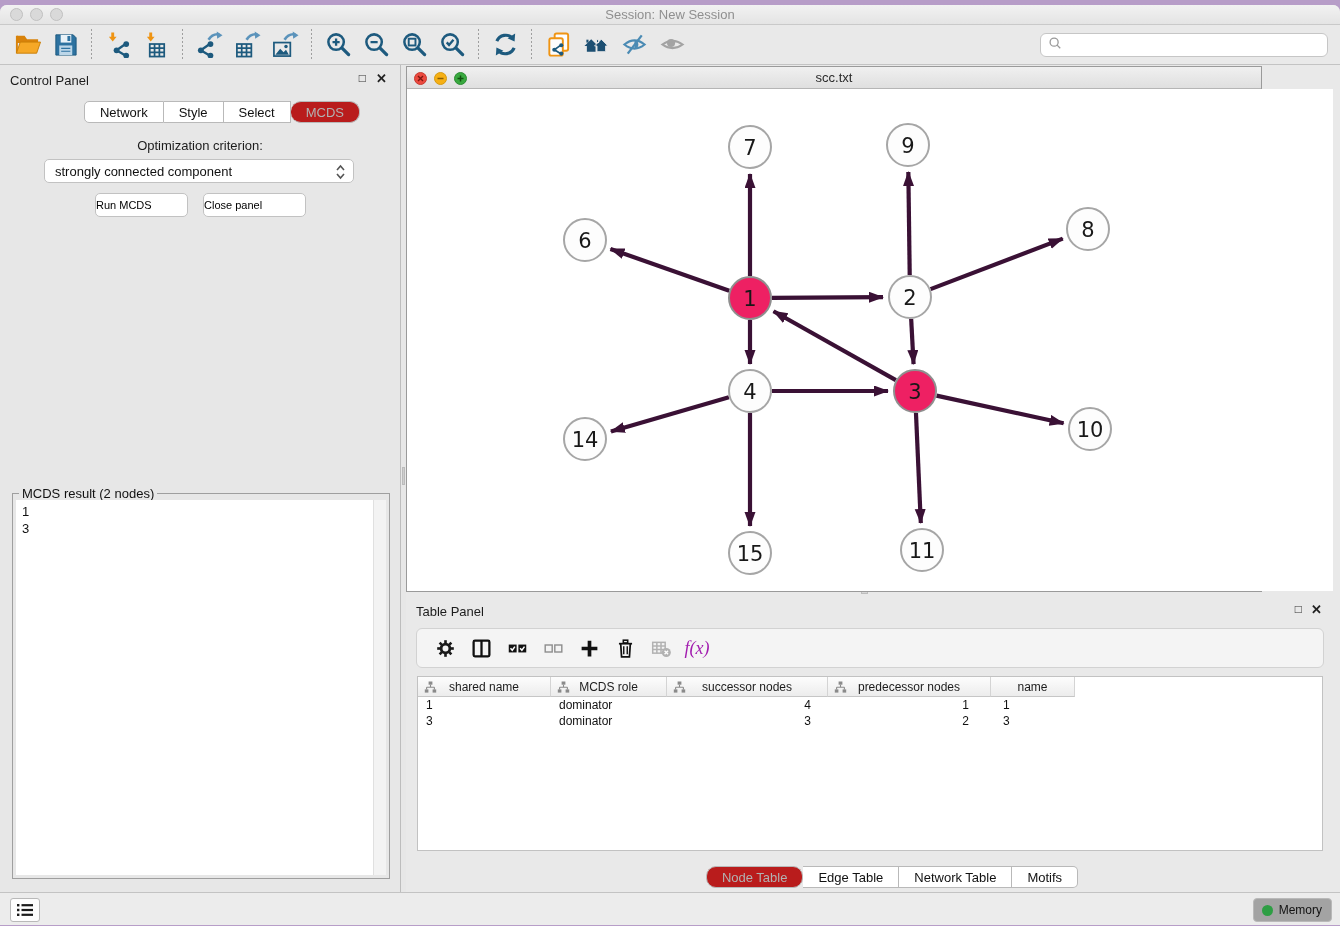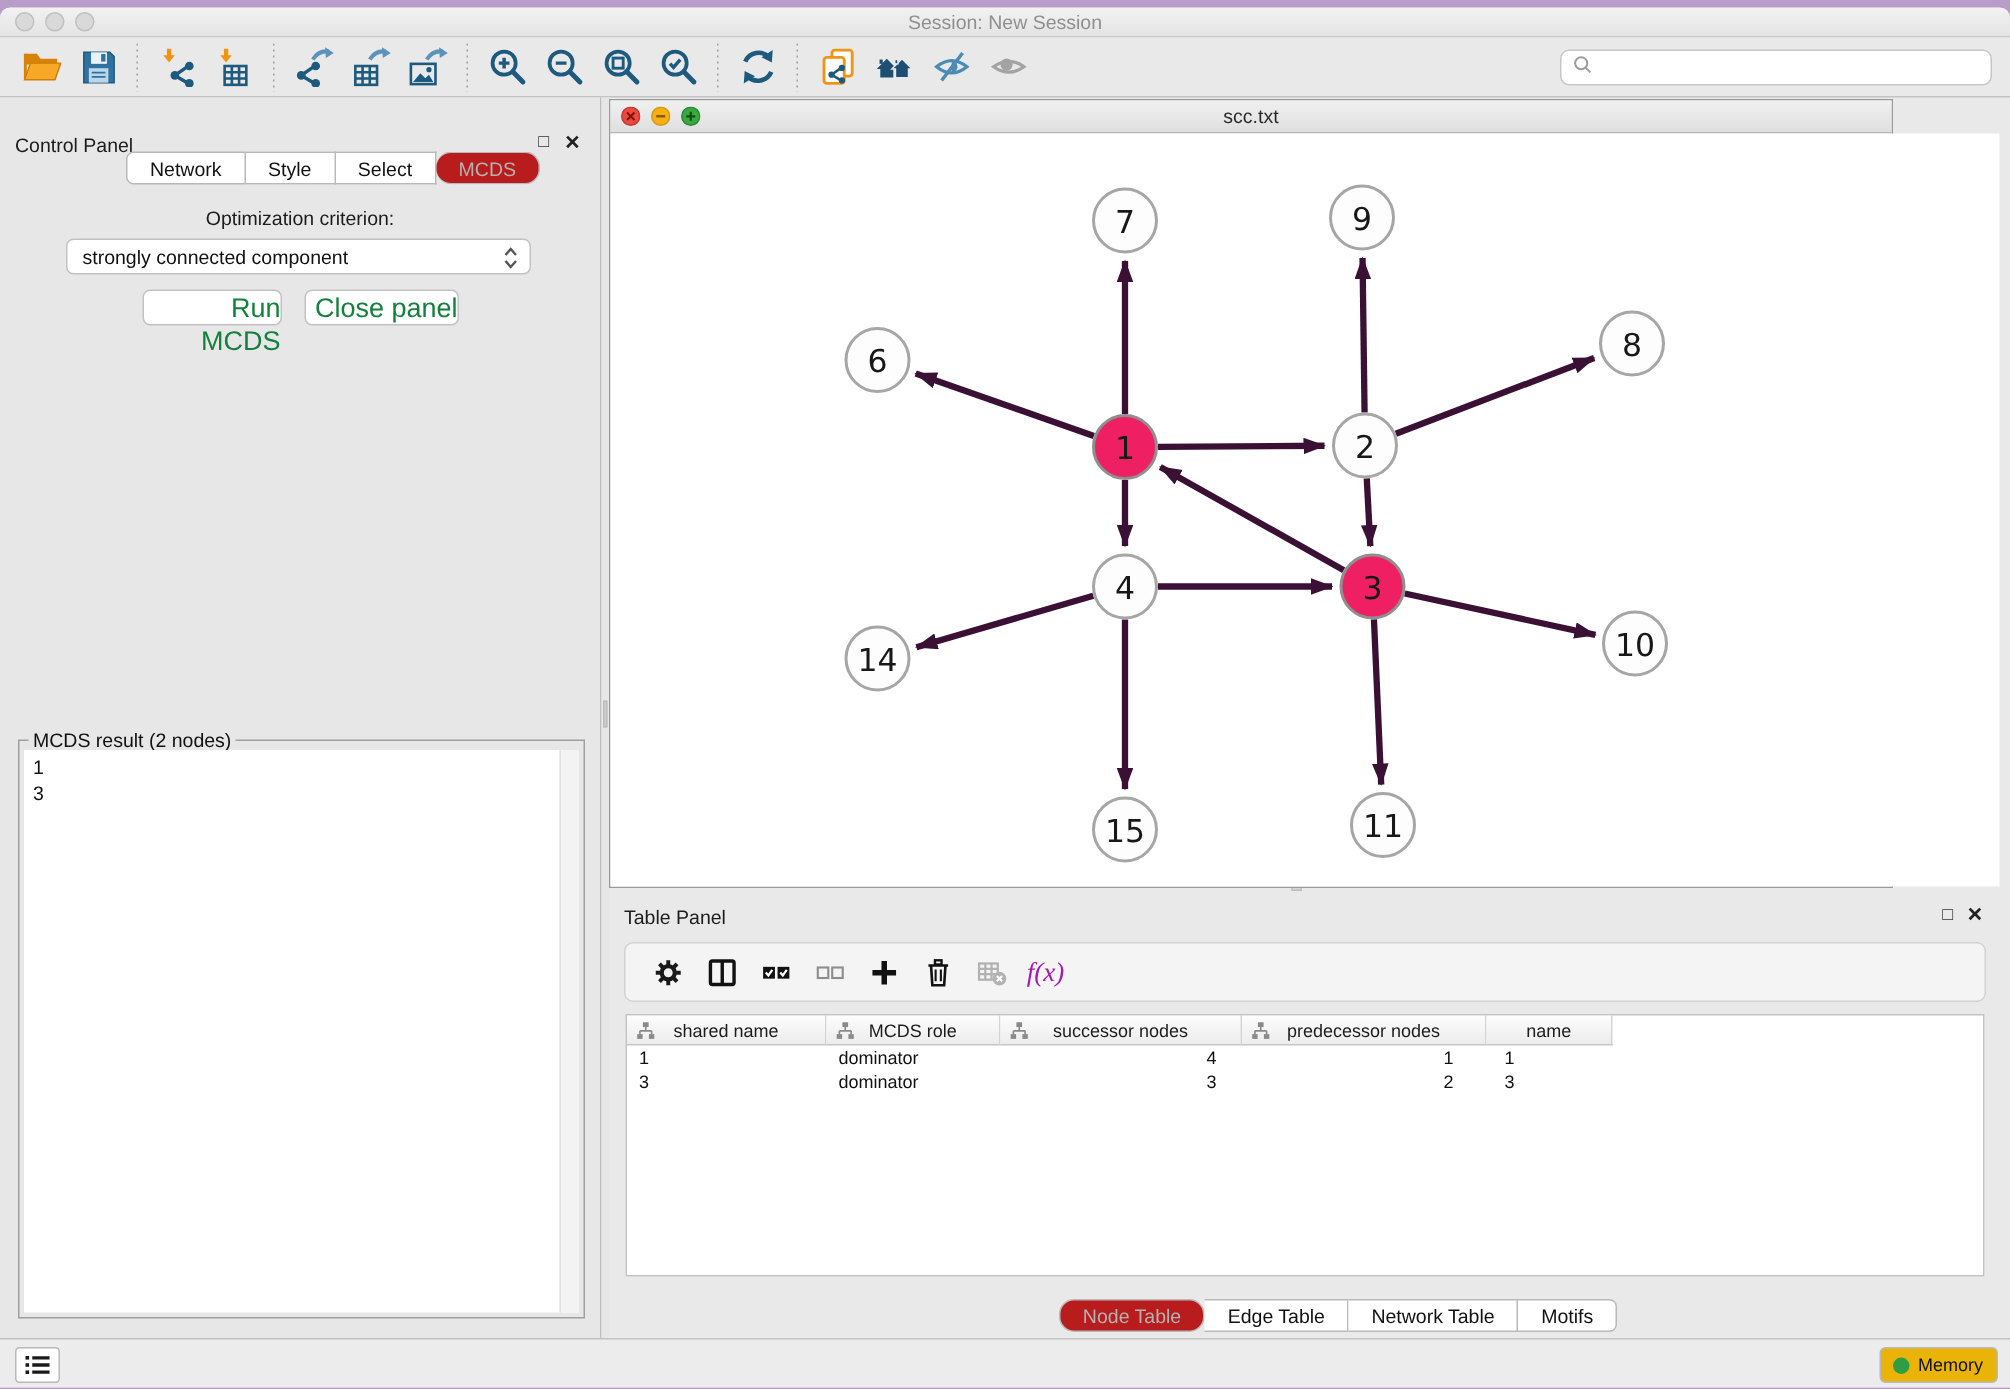--- a/index.html
+++ b/index.html
@@ -26,37 +26,37 @@
     background-image:linear-gradient(#9e9e9e 40%, rgba(0,0,0,0) 0%);
     background-size:1px 4px; background-repeat:repeat-y; }
   .searchbox { position:absolute; right:12px; top:8px; width:288px; height:24px;
     background:#fff; border:1px solid #c6c6c6; border-radius:6px;
     display:flex; align-items:center; padding-left:7px; }
   .searchbox svg { width:14px; height:14px; }
   .searchbox input { border:none; outline:none; flex:1; height:20px; font-size:12px; background:transparent; }
   
   .control-panel { position:absolute; left:0; top:60px; width:401px; height:827px;
     background:#e7e7e7; border-right:1px solid #bdbdbd; }
-  .cp-header { position:relative; height:28px;margin-top:16px; }
+  .cp-header { position:relative; height:28px; }
   .cp-title { position:absolute; left:10px; top:8px; font-size:13px; color:#1c1c1c; }
   .panel-float { position:absolute; top:7px; font-size:12px; color:#333; line-height:12px; }
   .panel-close { position:absolute; top:7px; font-size:13px; font-weight:bold; color:#222; line-height:13px; }
   .cp-tabs { position:absolute; left:0; right:0; top:36px; display:flex; justify-content:center; }
   .seg-tab { height:22px; padding:0 15px; font-size:13px; line-height:21px;
     background:#fff; color:#111; border:1px solid #b9b9b9; border-left:none; }
   .seg-tab:first-child { border-left:1px solid #b9b9b9; border-radius:5px 0 0 5px;margin-left:44px; }
   .seg-tab:last-child { border-radius:0 5px 5px 0; }
   .seg-tab.active { background:#b91c1c; color:#b2b2b2;border-radius:10px; }
   .opt-label { position:absolute; top:73px; left:0; right:0; text-align:center; font-size:13px; color:#1c1c1c; }
   .dropdown { position:absolute; left:44px; top:94px; width:310px; height:24px;
     background:#fff; border:1px solid #c2c2c2; border-radius:5px;
     display:flex; align-items:center; font-size:13px; color:#111; padding-left:10px; }
   .dd-chevrons { position:absolute; right:7px; top:3px; }
   .cp-btn { position:absolute; top:128px; height:24px; background:#fff; border:1px solid #c2c2c2;
-    border-radius:5px; font-size:18px; color:#15803d; text-align:right; line-height:22px; }
+    border-radius:5px; font-size:11px; color:#000000; text-align:left; line-height:22px; }
   .fieldset { position:absolute; left:12px; top:428px; width:378px; height:386px;
     border:1px solid #9f9f9f; }
   .fieldset-legend { position:absolute; left:6px; top:-8px; background:#e7e7e7;
     font-size:13px; color:#111; padding:0 3px; }
   .result-area { position:absolute; left:3px; top:6px; right:3px; bottom:3px; background:#fff;
     font-size:13px; color:#111; }
   .result-lines { padding:3px 6px; line-height:17px; }
   .result-scroll { position:absolute; right:0; top:0; bottom:0; width:13px;
     background:#f3f3f3; border-left:1px solid #e0e0e0; }
   
@@ -92,21 +92,21 @@
   .trow { display:flex; height:16px; font-size:12px; color:#111; }
   .td { line-height:16px; white-space:nowrap; overflow:hidden; }
   .tp-tabs { position:absolute; left:0; right:0; top:270px; display:flex; justify-content:center; }
   
   .statusbar { position:absolute; left:0; right:0; top:887px; height:33px;
     background:#ececec; border-top:1px solid #c3c3c3; }
   .list-btn { position:absolute; left:10px; top:5px; width:30px; height:24px;
     background:#fdfdfd; border:1px solid #b9b9b9; border-radius:3px;
     display:flex; align-items:center; justify-content:center; }
   .memory-btn { position:absolute; right:8px; top:5px; height:24px; padding:0 9px 0 8px;
-    background:#eab308; border:1px solid #b9b9b9; border-radius:4px;
+    background:#a3a3a3; border:1px solid #b9b9b9; border-radius:4px;
     display:flex; align-items:center; gap:6px; font-size:12px; color:#111; }
   .mem-dot { width:11px; height:11px; border-radius:50%; }
 </style>
 </head>
 <body>
 
 <div class="app">
 
   <div class="titlebar">
     <div class="lights">

